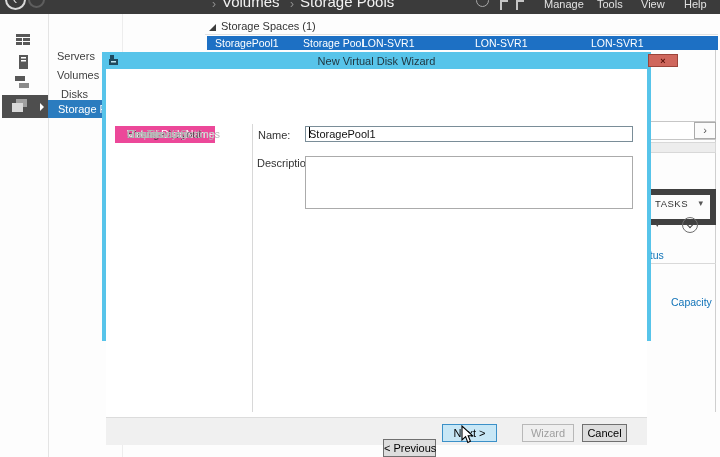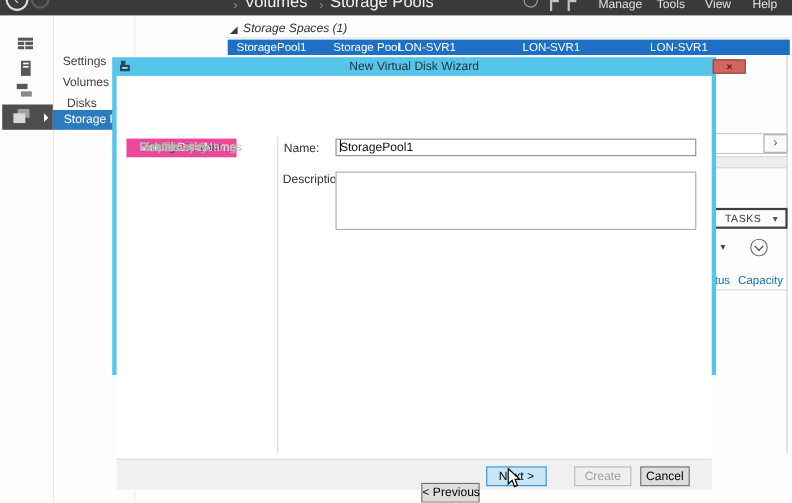--- a/index.html
+++ b/index.html
@@ -41,42 +41,42 @@
   .rail-arrow { left:38px; top:8px; width:0; height:0;
     border-left:4px solid #fff; border-top:4px solid transparent; border-bottom:4px solid transparent; }
   .nav-item { left:57px; font-size:11px; color:#3f3f3f; z-index:1; }
   .nav-servers { top:50px; } .nav-volumes { top:69px; } .nav-disks { left:61px; top:88px; }
   .nav-storage-bar { left:48px; top:100px; width:64px; height:18px; background:#2b7cbf; z-index:1; }
   .nav-storage-label { left:10px; top:3px; color:#fff; font-size:11px; position:absolute; }
 
   
   .grp-tri { left:209px; top:24px; width:0; height:0;
     border-bottom:7px solid #3c3c3c; border-left:7px solid transparent; z-index:1; }
-  .grp-label { left:221px; top:20px; font-size:11px; color:#333; z-index:1;font-style:italic; }
+  .grp-label { left:221px; top:20px; font-size:11px; color:#333; z-index:1; }
   .grp-line { left:205px; top:34px; width:513px; height:1px; background:#e2e2e2; z-index:1; }
   .grid-row { left:207px; top:36px; width:511px; height:14px; background:#1d70c4; z-index:1; }
   .grid-row span { top:1px; position:absolute; color:#fff; font-size:10.5px; }
   .cell-0 { left:8px; } .cell-1 { left:96px; } .cell-2 { left:155px; } .cell-3 { left:268px; } .cell-4 { left:384px; }
 
   
   .panel-edge { left:715px; top:50px; width:1px; height:362px; background:#cfcfcf; z-index:1; }
   .hscroll { left:638px; top:121px; width:78px; height:19px; background:#fff; border:1px solid #c6c6c6; z-index:1; }
   .hscroll-btn { left:694px; top:122px; width:22px; height:17px; background:#fbfbfb; border:1px solid #ababab;
     color:#555; font-size:11px; line-height:15px; text-align:center; z-index:2; }
   .panel-strip { left:638px; top:142px; width:78px; height:11px; background:#ededed; border:1px solid #d8d8d8; z-index:1; }
-  .tasks-btn { left:638px; top:189px; width:78px; height:19px; background:#fcfcfc; border:2px solid #404040;
+  .tasks-btn { left:638px; top:189px; width:78px; height:36px; background:#fcfcfc; border:6px solid #404040;
     z-index:1; font-size:9.5px; color:#333; }
   .tasks-text { right:22px; top:3px; position:absolute; letter-spacing:.5px; }
   .tasks-caret { right:7px; top:3px; position:absolute; color:#555; font-size:9px; }
   .filter-caret { left:655px; top:219px; font-size:9px; color:#444; z-index:1; }
   .collapse-circle { left:682px; top:217px; width:16px; height:16px; border:1px solid #6f6f6f; border-radius:50%; z-index:1; }
   .collapse-chev { left:4px; top:3px; width:6px; height:6px; position:absolute;
     border-right:1.5px solid #444; border-bottom:1.5px solid #444; transform:rotate(45deg); }
   .col-hdr { top:249px; font-size:10.5px; color:#1173b8; z-index:1; }
-  .col-status { left:634px; } .col-capacity { left:671px; }
+  .col-status { left:634px; } .col-capacity { left:671px;margin-top:47px; }
   .hdr-line { left:638px; top:263px; width:78px; height:1px; background:#d9d9d9; z-index:1; }
   .cap-rows { left:600px; top:266px; width:111px; height:147px; z-index:1; }
   .cap-row { position:relative; height:21px; line-height:21px; text-align:right; padding-right:4px;
     font-size:10.5px; color:#3a3a3a; }
   .cap-row.selected { background:#1d70c4; color:#fff; }
 
   
   .wizard { left:102px; top:52px; width:549px; height:289px; background:#57c4ea; z-index:10; }
   .titlebar { left:0; top:0; width:549px; height:17px; }
   .win-icon { left:7px; top:3px; }
@@ -170,21 +170,21 @@
       </svg>
   </div>
   <div class="rail-selected-box">
     <svg class="rail-storage" width="15" height="13">
         <rect x="4" y="0" width="11" height="8" fill="#9f9f9f"></rect>
         <rect x="0" y="4" width="11" height="9" fill="#d8d8d8"></rect>
       </svg>
     <div class="rail-arrow"></div>
   </div>
 
-  <div class="nav-item nav-servers">Settings</div>
+  <div class="nav-item nav-servers">Servers</div>
   <div class="nav-item nav-volumes">Volumes</div>
   <div class="nav-item nav-disks">Disks</div>
   <div class="nav-storage-bar">
     <span class="nav-storage-label">Storage Pools</span>
   </div>
 
   <div class="grp-tri"></div>
   <div class="grp-label">Storage Spaces (1)</div>
   <div class="grp-line"></div>
   <div class="grid-row">
@@ -254,21 +254,21 @@
       <div class="name-input">
         <span>StoragePool1</span>
           <span class="caret"></span>
       </div>
       <div class="lbl desc-label">Description:</div>
       <textarea class="desc-area" style=""></textarea>
 
       <div class="wiz-footer">
         <div class="btn btn-prev">&lt; Previous</div>
         <div class="btn btn-next">Next &gt;</div>
-        <div class="btn btn-create">Create</div>
+        <div class="btn btn-create">Wizard</div>
         <div class="btn btn-cancel">Cancel</div>
       </div>
     </div>
   </div>
 
   <svg class="cursor" width="13" height="19" viewBox="0 0 13 19">
     <path d="M1 1 L1 15 L4.6 11.6 L6.8 17.4 L9.4 16.3 L7.2 10.7 L11.5 10.7 Z" fill="#fff" stroke="#000" stroke-width="1.1"></path>
   </svg>
 
 </div>

